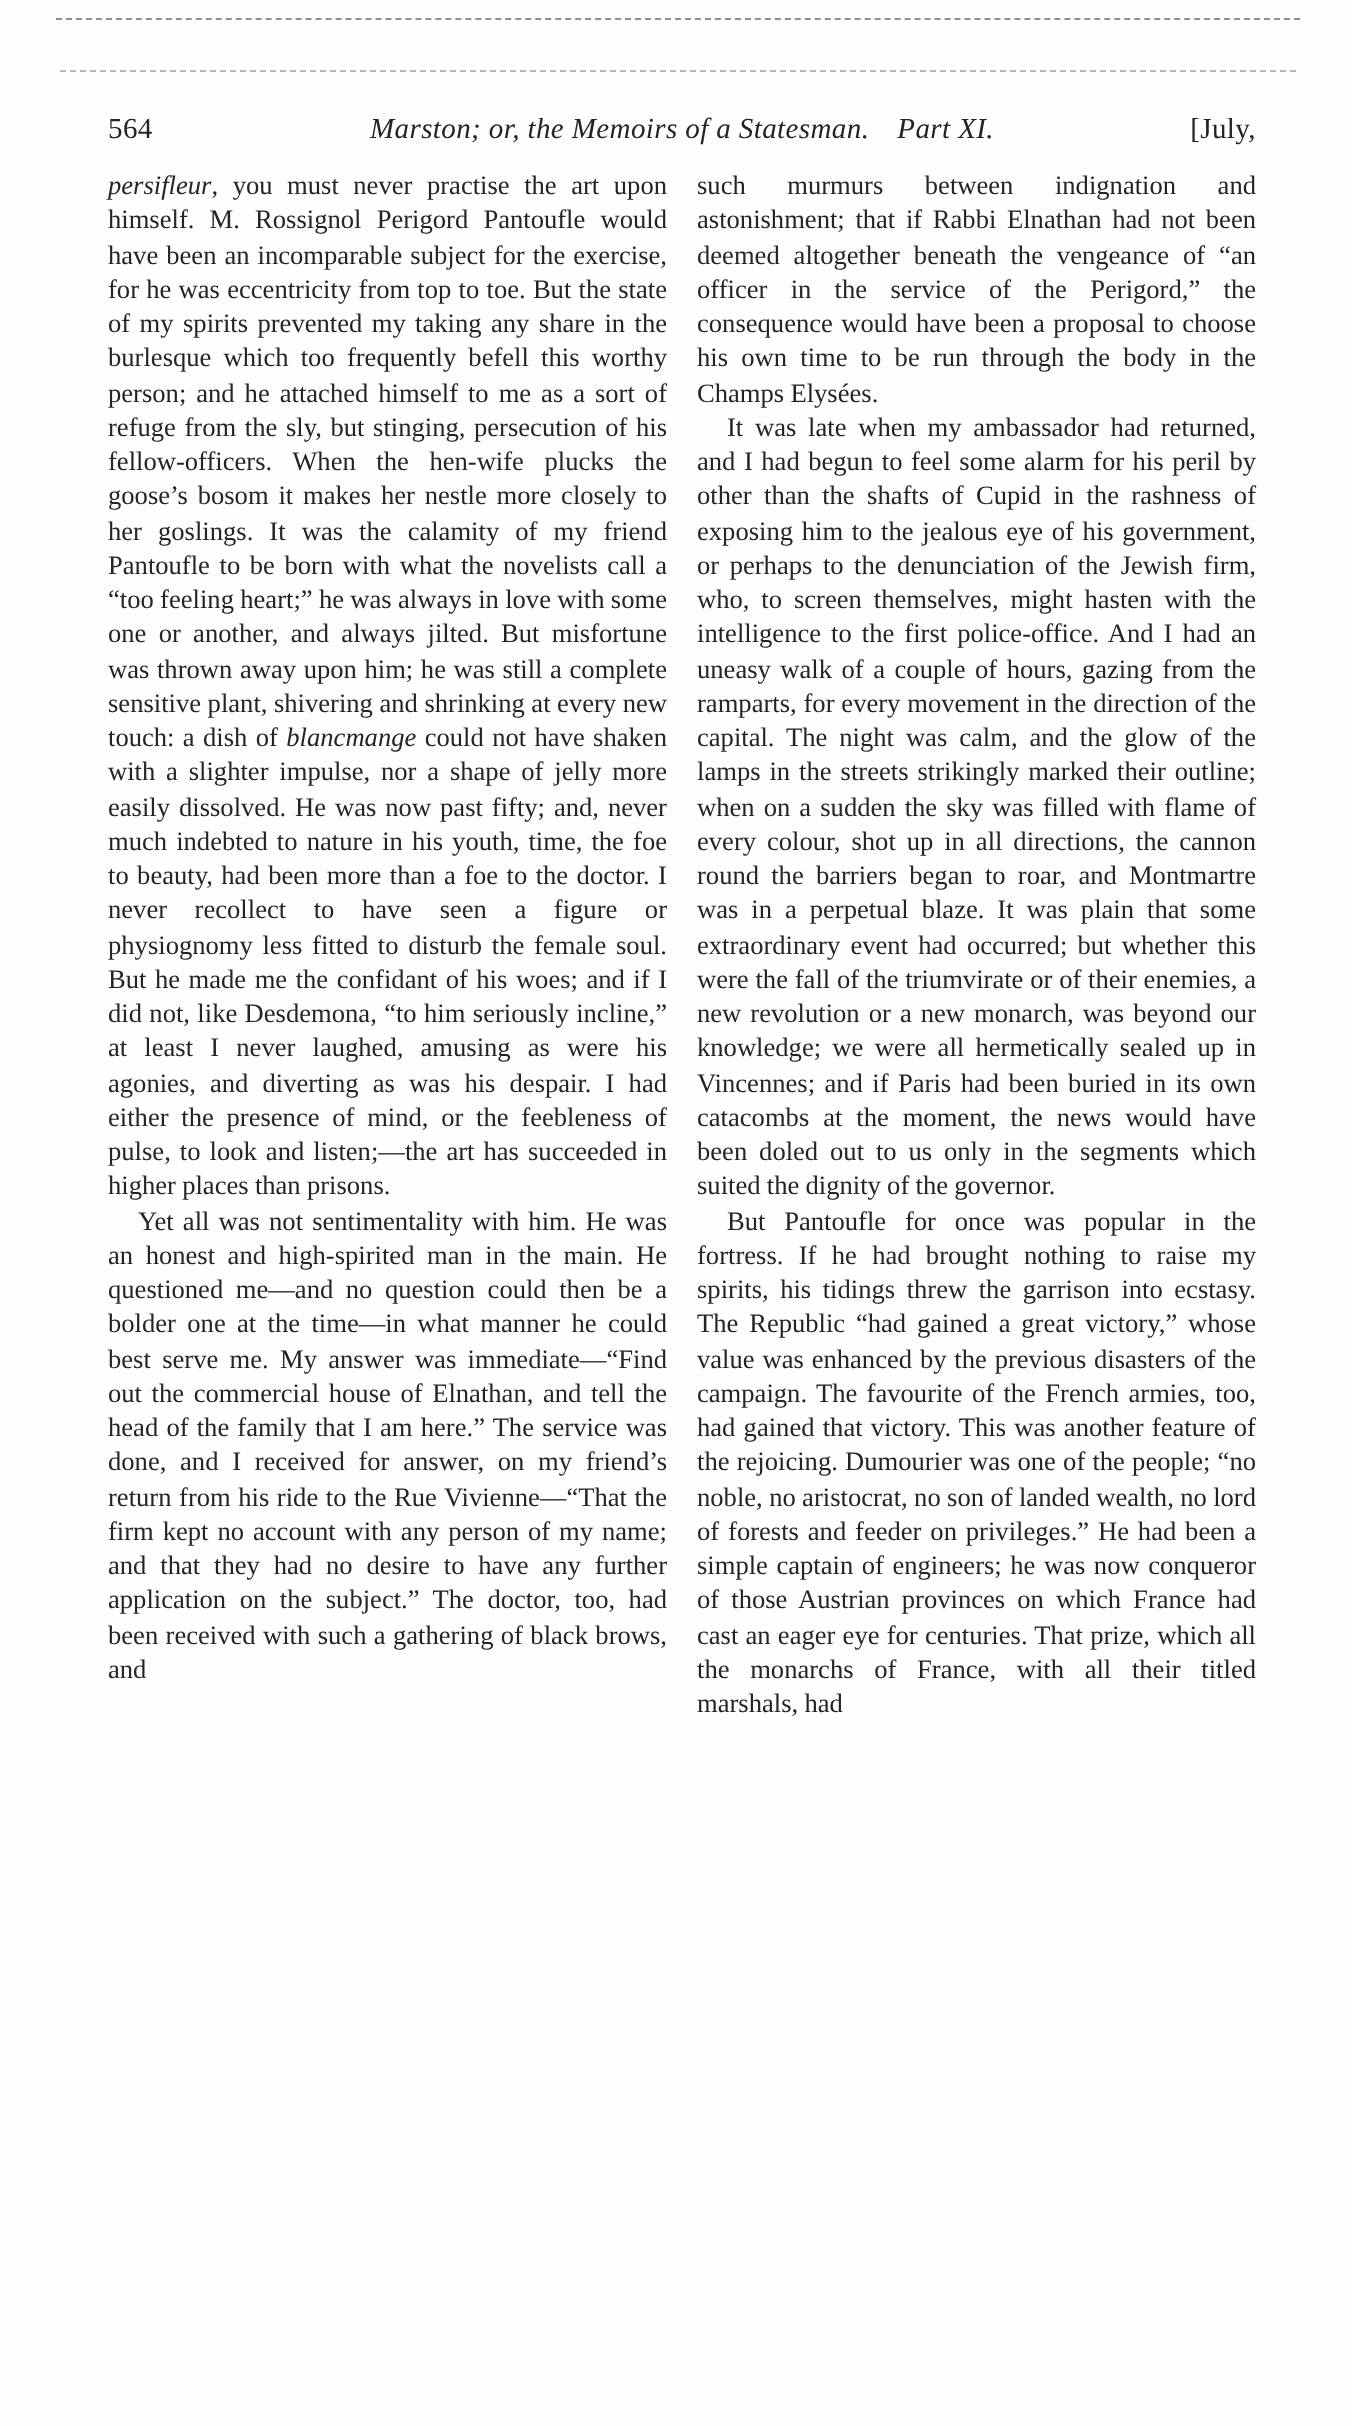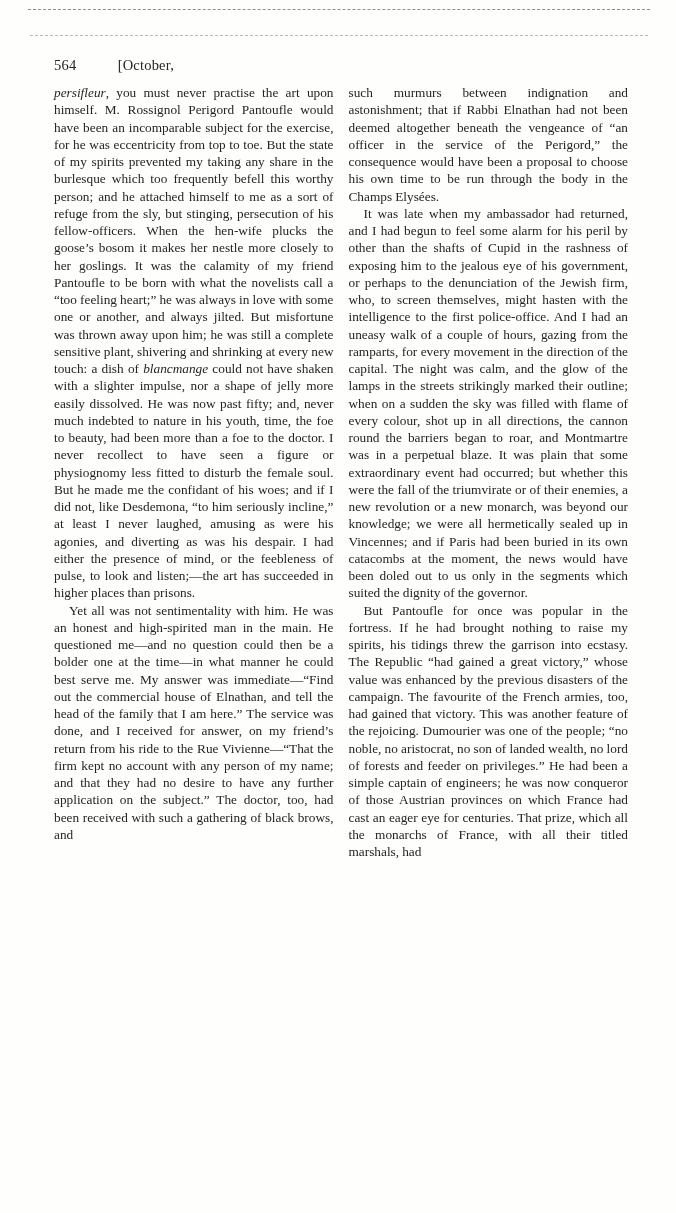--- a/index.html
+++ b/index.html
@@ -93,21 +93,22 @@
 </head>
 <body>
 
 <div class="page">
 
   <div class="rule rule-1"></div>
   <div class="rule rule-2"></div>
 
   <header class="running-head">
     <span class="pagenum">564</span>
-    <span class="date">[October,</span>
+    <span class="head-title"><span>Marston; or, the Memoirs of a Statesman.</span><span class="part">Part XI.</span></span>
+    <span class="date">[July,</span>
   </header>
 
   <div class="columns">
 
     <div class="col">
       <p class="cont"><i>persifleur</i><span>, you must never practise the art upon himself. M. Rossignol Perigord Pantoufle would have been an incomparable subject for the exercise, for he was eccentricity from top to toe. But the state of my spirits prevented my taking any share in the burlesque which too frequently befell this worthy person; and he attached himself to me as a sort of refuge from the sly, but stinging, persecution of his fellow-officers. When the hen-wife plucks the goose’s bosom it makes her nestle more closely to her goslings. It was the calamity of my friend Pantoufle to be born with what the novelists call a “too feeling heart;” he was always in love with some one or another, and always jilted. But misfortune was thrown away upon him; he was still a complete sensitive plant, shivering and shrinking at every new touch: a dish of </span><i>blancmange</i><span> could not have shaken with a slighter impulse, nor a shape of jelly more easily dissolved. He was now past fifty; and, never much indebted to nature in his youth, time, the foe to beauty, had been more than a foe to the doctor. I never recollect to have seen a figure or physiognomy less fitted to disturb the female soul. But he made me the confidant of his woes; and if I did not, like Desdemona, “to him seriously incline,” at least I never laughed, amusing as were his agonies, and diverting as was his despair. I had either the presence of mind, or the feebleness of pulse, to look and listen;—the art has succeeded in higher places than prisons.</span></p>
       <p>Yet all was not sentimentality with him. He was an honest and high-spirited man in the main. He questioned me—and no question could then be a bolder one at the time—in what manner he could best serve me. My answer was immediate—“Find out the commercial house of Elnathan, and tell the head of the family that I am here.” The service was done, and I received for answer, on my friend’s return from his ride to the Rue Vivienne—“That the firm kept no account with any person of my name; and that they had no desire to have any further application on the subject.” The doctor, too, had been received with such a gathering of black brows, and</p>
     </div>
 
     <div class="col">

